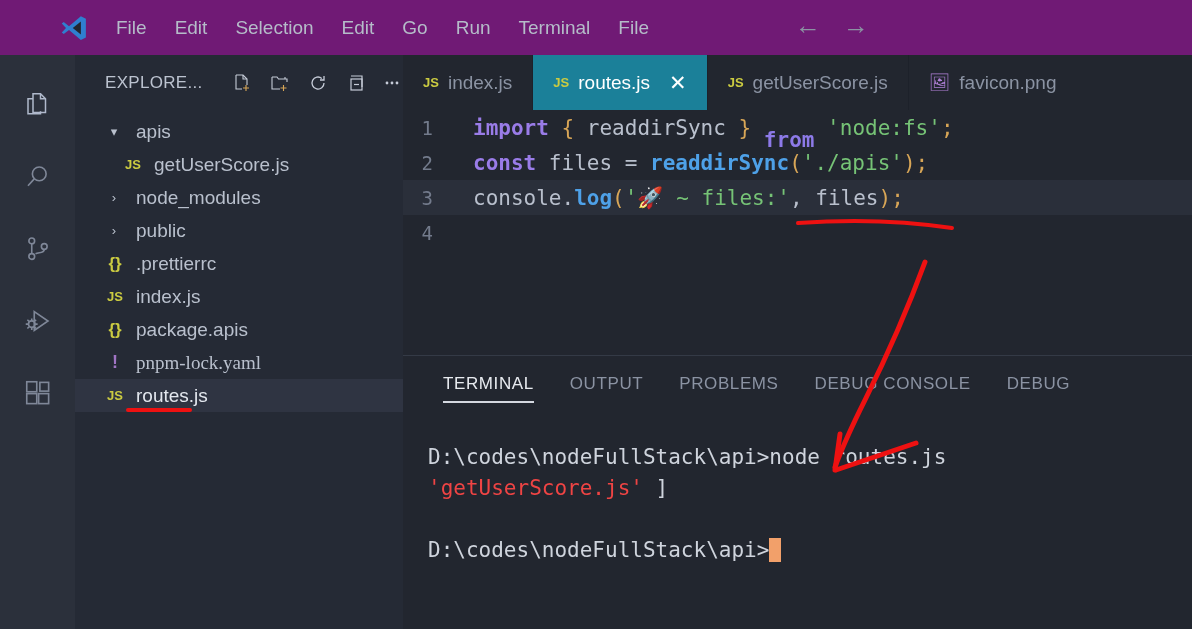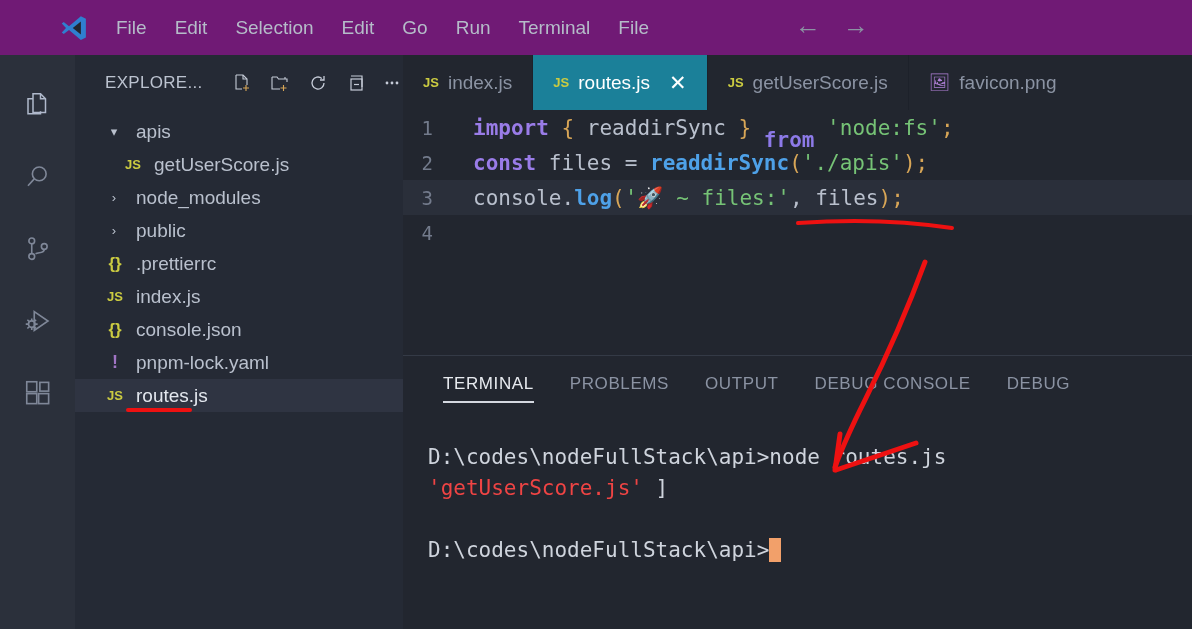--- a/index.html
+++ b/index.html
@@ -246,26 +246,26 @@
         <div class="tree-label" style="padding-left:6px;">.prettierrc</div>
       </div>
 
       <div class="tree-row" style="padding-left:25px;">
         <div class="file-icon icon-js">JS</div>
         <div class="tree-label" style="padding-left:6px;">index.js</div>
       </div>
 
       <div class="tree-row" style="padding-left:25px;">
         <div class="file-icon icon-json">{}</div>
-        <div class="tree-label" style="padding-left:6px;">console.json</div>
+        <div class="tree-label" style="padding-left:6px;">package.apis</div>
       </div>
 
       <div class="tree-row" style="padding-left:25px;">
         <div class="file-icon icon-yaml">!</div>
-        <div class="tree-label" style="padding-left:6px;">pnpm-lock.yaml</div>
+        <div class="tree-label" style="padding-left:6px;font-family:Liberation Serif, serif;">pnpm-lock.yaml</div>
       </div>
 
       <div class="tree-row selected" style="padding-left:25px;">
         <div class="file-icon icon-js">JS</div>
         <div class="tree-label" style="padding-left:6px;color:#e3e7ee;">routes.js</div>
       </div>
     </div>
   </div>
 
   <div class="editor-region">
@@ -304,22 +304,22 @@
         <span class="tok-plain">console</span><span class="tok-punct">.</span><span class="tok-fn">log</span><span class="tok-brace">(</span><span class="tok-str">'🚀 ~ files:'</span><span class="tok-punct">,</span><span class="tok-plain"> files</span><span class="tok-brace">)</span><span class="tok-semi">;</span>
       </div>
       <div class="code-line">
         <span class="lineno">4</span>
       </div>
     </div>
 
     <div class="panel">
       <div class="panel-tabs">
         <div class="panel-tab active">TERMINAL</div>
+        <div class="panel-tab">OUTPUT</div>
         <div class="panel-tab">PROBLEMS</div>
-        <div class="panel-tab">OUTPUT</div>
         <div class="panel-tab">DEBUG CONSOLE</div>
         <div class="panel-tab">DEBUG</div>
       </div>
       <div class="term-body">
         <div class="term-line">
           <span>D:\codes\nodeFullStack\api&gt;node routes.js</span>
         </div>
         <div class="term-line">
           <span class="term-green">'getUserScore.js'</span><span> ]</span>
         </div>

